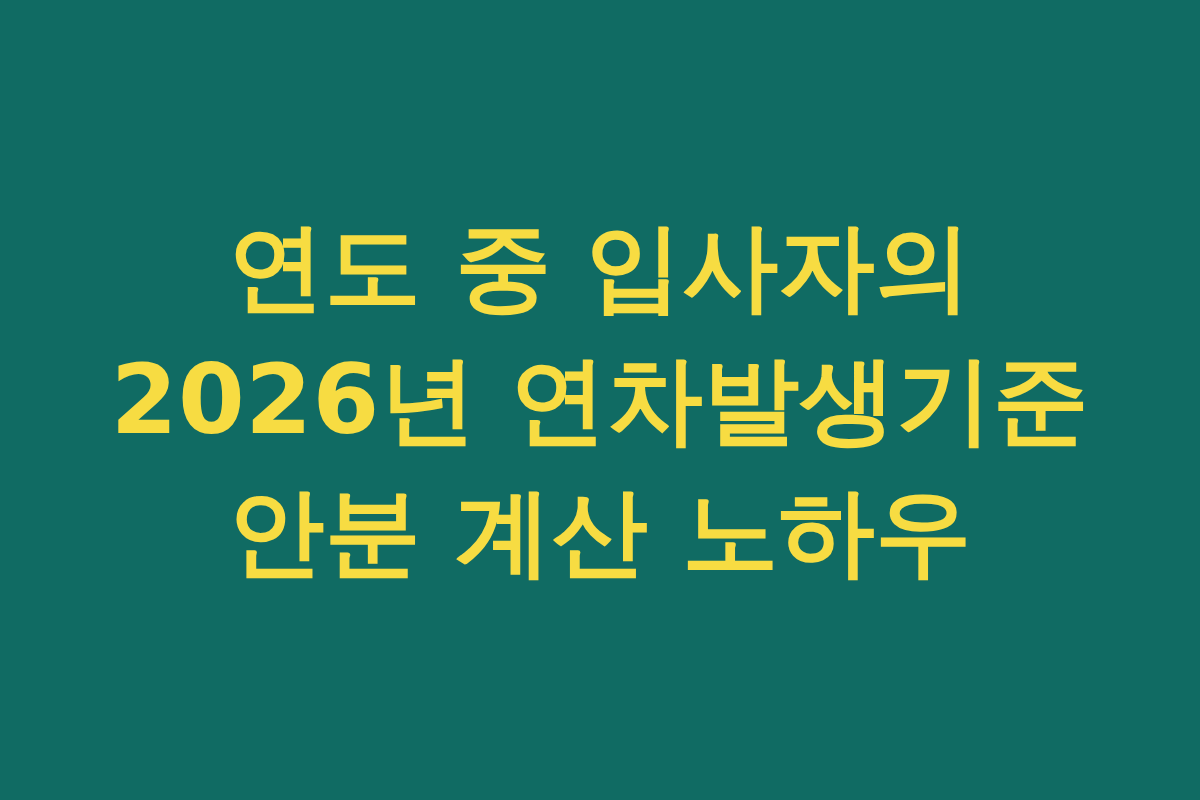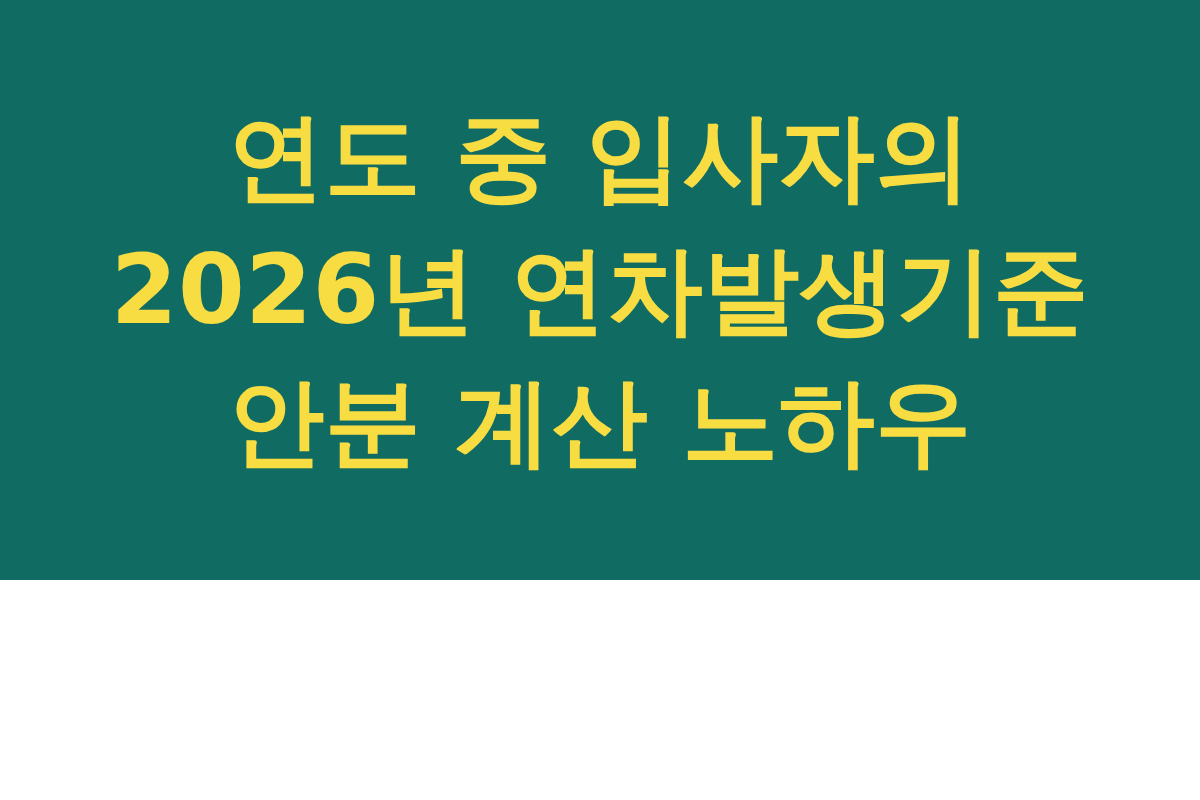--- a/index.html
+++ b/index.html
@@ -9,21 +9,21 @@
   body {
     width: 1200px;
     height: 800px;
     overflow: hidden;
     font-family: "Liberation Sans", sans-serif;
   }
 
   #banner {
     position: relative;
     width: 1200px;
-    height: 580px;
+    height: 800px;
     background: #106B63;
     display: flex;
     align-items: center;
     justify-content: center;
     box-sizing: border-box;
   }
 
   #title-block {
     width: 1010px;
     text-align: center;

